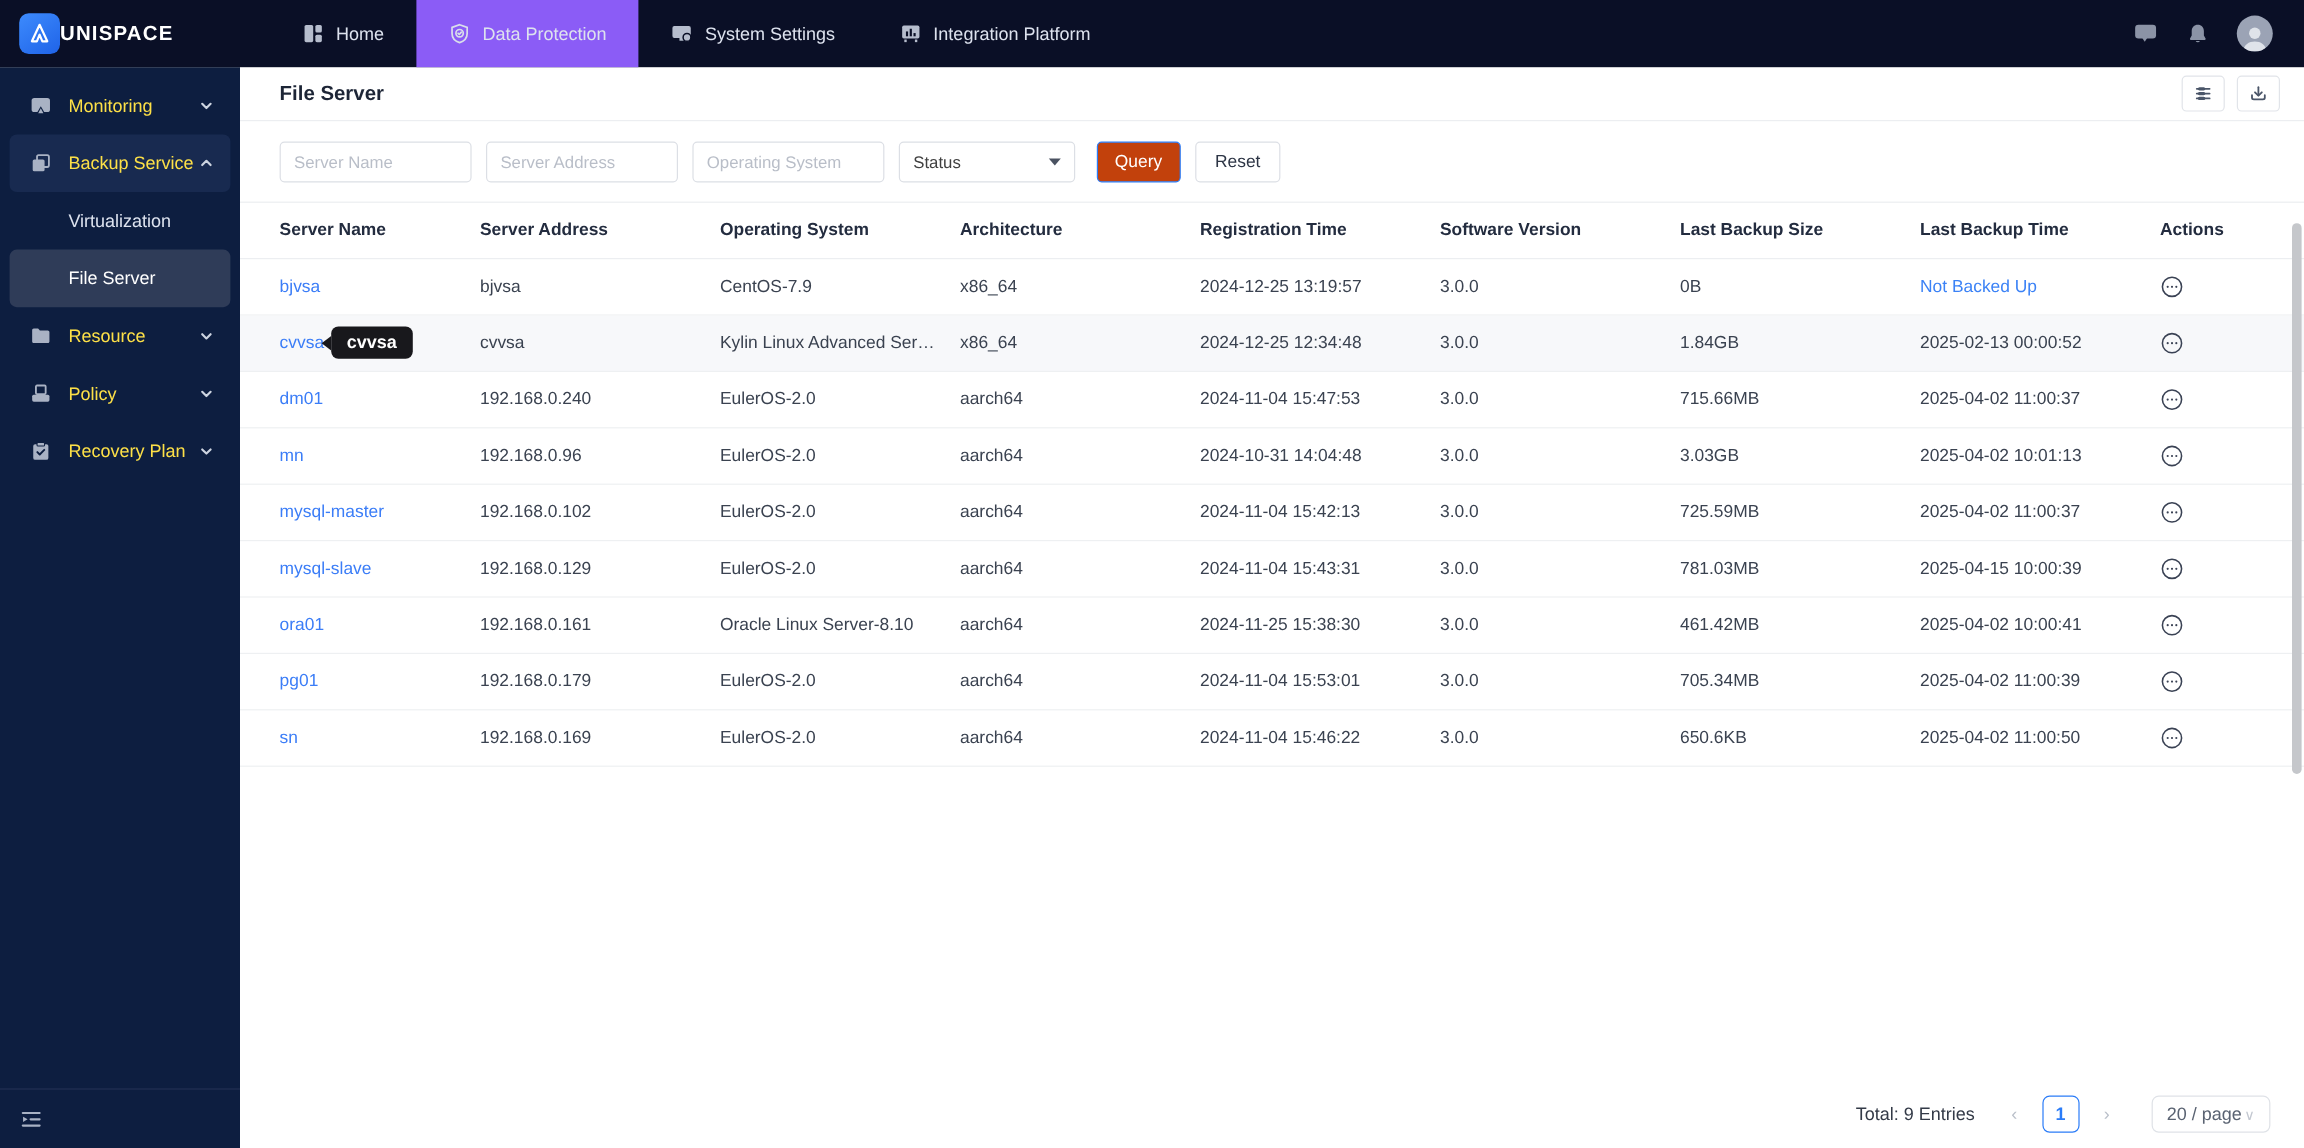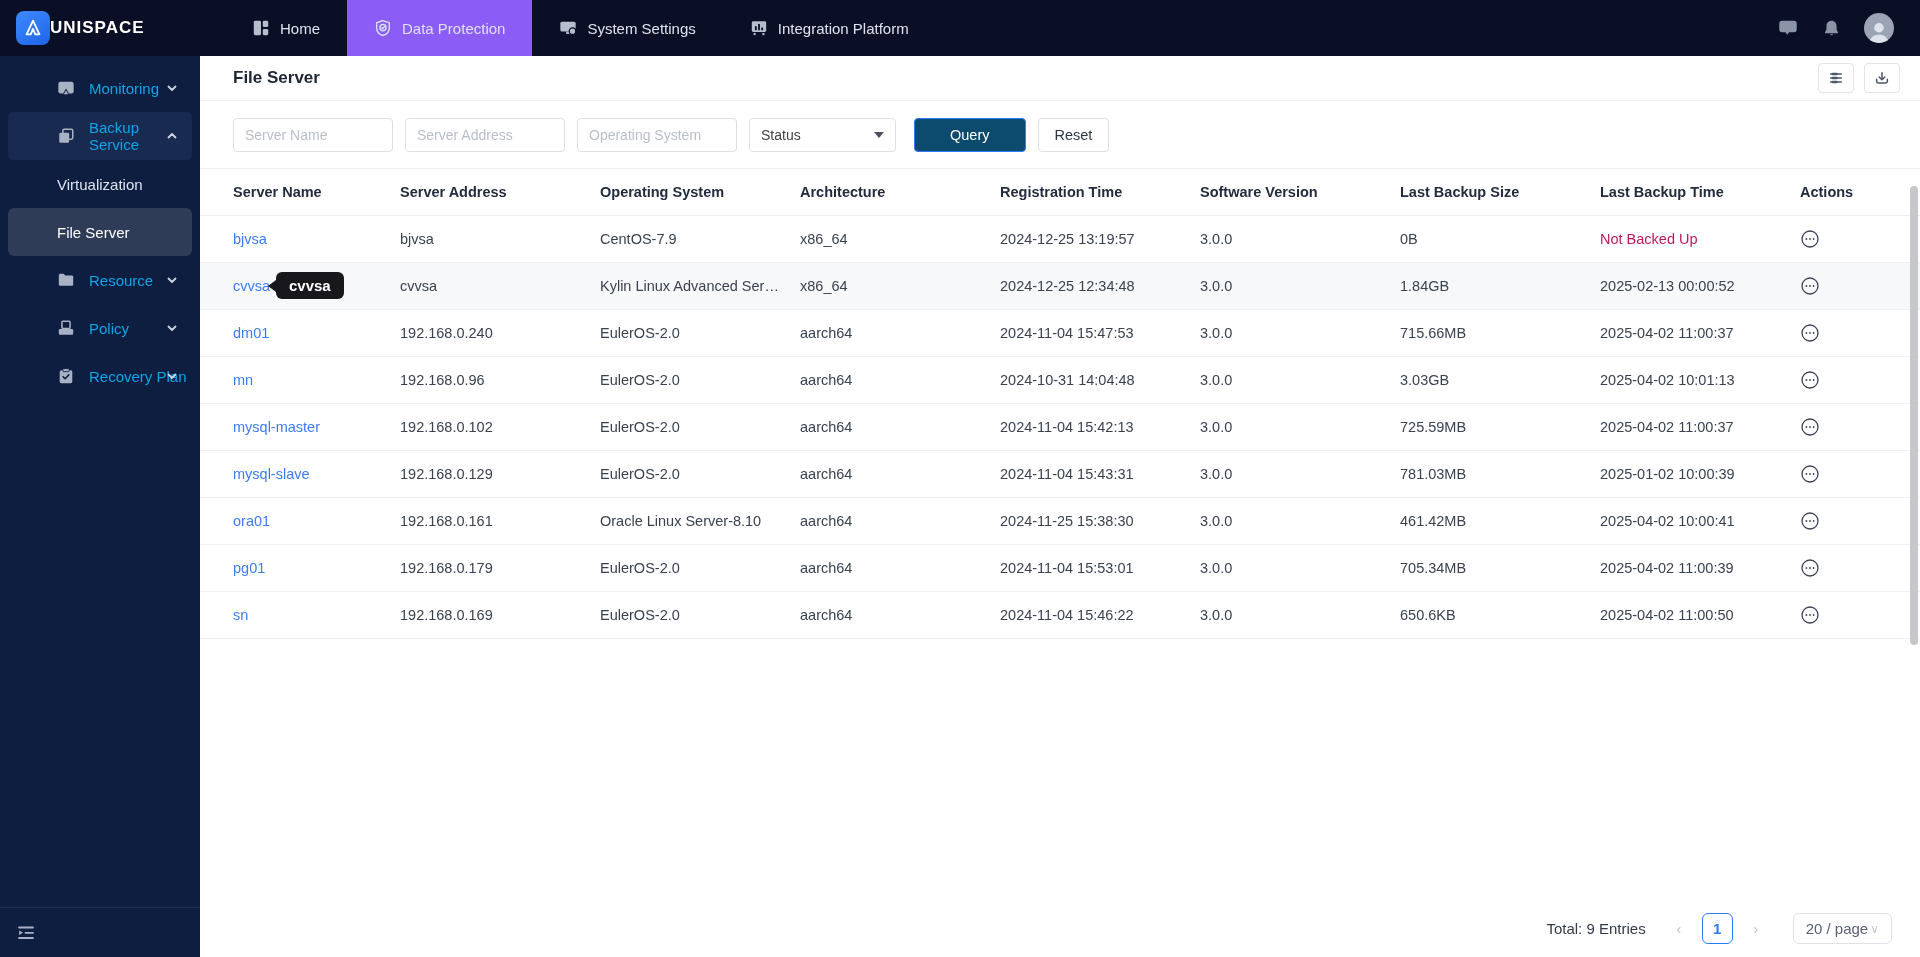--- a/index.html
+++ b/index.html
@@ -14,21 +14,21 @@
   .nav-tab { display:flex; align-items:center; gap:10px; padding:0 27px; color:#dde2ee; font-size:15px; cursor:pointer; }
   .nav-tab .ticon { display:flex; }
   .nav-tab.active { background:#8b5cf6; }
   .topbar-right { margin-left:auto; display:flex; align-items:center; gap:22px; padding-right:26px; }
   .top-icon { display:flex; cursor:pointer; }
   .avatar { width:30px; height:30px; border-radius:50%; background:#9ba3b5; display:flex; align-items:flex-end; justify-content:center; overflow:hidden; cursor:pointer; }
 
   
   .sidebar { position:absolute; left:0; top:56px; width:200px; height:901px; background:#0d1e40; z-index:20; }
   .side-list { padding-top:8px; }
-  .side-item { height:48px; display:flex; align-items:center; color:#0ea5e9; font-size:15px; cursor:pointer; position:relative;padding-left:32px; }
+  .side-item { height:48px; display:flex; align-items:center; color:#fde047; font-size:15px; cursor:pointer; position:relative; }
   .side-item .sicon { width:18px; margin-left:25px; margin-right:14px; display:flex; flex:none; }
   .side-item .chev { position:absolute; right:22px; display:flex; }
   .side-item.group-active { background:#182a50; margin:0 8px; border-radius:6px; width:184px; }
   .side-item.group-active .sicon { margin-left:17px; }
   .side-item.group-active .chev { right:14px; }
   .side-item.sub { padding-left:57px; font-size:15px; color:#dde3ef; }
   .side-item.sub.selected { background:#2f3c58; margin:0 8px; width:184px; border-radius:6px; padding-left:49px; color:#fff; }
   .side-foot { position:absolute; left:0; bottom:0; width:200px; height:50px; border-top:1px solid #223153; display:flex; align-items:center; padding-left:16px; }
 
   
@@ -37,31 +37,31 @@
   .page-title { font-size:17px; font-weight:700; color:#1d2536; }
   .title-actions { display:flex; gap:10px; }
   .icon-btn { width:36px; height:30px; border:1px solid #e1e4e9; border-radius:4px; background:#fff; display:flex; align-items:center; justify-content:center; cursor:pointer; }
 
   .filter-bar { height:67px; display:flex; align-items:center; padding-left:33px; gap:12px; }
   .f-input { width:160px; height:34px; border:1px solid #dcdfe5; border-radius:4px; padding:0 11px; font-size:14px; color:#333; font-family:inherit; outline:none; }
   .f-input::placeholder { color:#b9bec8; }
   .f-select { width:147px; height:34px; border:1px solid #dcdfe5; border-radius:4px; display:flex; align-items:center; justify-content:space-between; padding:0 11px; color:#404040; font-size:14px; cursor:pointer; }
   .caret-down { width:0; height:0; border-left:5px solid transparent; border-right:5px solid transparent; border-top:6px solid #4a5261; }
   .btn { height:34px; border-radius:4px; font-size:14.5px; font-family:inherit; cursor:pointer; }
-  .btn-primary { background:#0c4a6e; border:1px solid #2b7cf8; color:#fff; padding:0 35px; margin-left:6px; }
+  .btn-primary { background:#c2410c; border:1px solid #2b7cf8; color:#fff; padding:0 14px; margin-left:6px; }
   .btn-plain { background:#fff; border:1px solid #dcdfe5; color:#2d3545; padding:0 16px; }
 
   
   table.grid { width:100%; border-collapse:collapse; table-layout:fixed; }
   .grid th { text-align:left; font-size:14.5px; font-weight:700; color:#232c3f; height:47px; border-top:1px solid #eceef1; border-bottom:1px solid #eceef1; padding:0; }
   .grid td { font-size:14.5px; color:#3a4250; height:47px; border-bottom:1px solid #eef0f2; padding:0; white-space:nowrap; overflow:hidden; }
   .grid th:first-child, .grid td:first-child { padding-left:33px; }
   .grid tr.hovered td { background:#f7f8fa; }
   .grid a.srv-link { color:#3b7df7; text-decoration:none; cursor:pointer; }
-  .grid td.warning { color:#be185d; }
+  .grid td.warning { color:#3b82f6; }
   .more-btn { display:inline-flex; cursor:pointer; vertical-align:middle; }
 
   
   .footer { position:absolute; left:0; right:0; bottom:0; height:57px; background:#fff; display:flex; align-items:center; justify-content:flex-end; padding-right:28px; gap:14px; }
   .total-text { font-size:15px; color:#333a47; margin-right:10px; }
   .pg-arrow { color:#b9bfc9; font-size:15px; cursor:pointer; width:18px; text-align:center; user-select:none; }
   .pg-page { width:31px; height:31px; border:1px solid #2b7cf8; border-radius:6px; color:#2b7cf8; font-weight:700; font-size:15px; display:flex; align-items:center; justify-content:center; cursor:pointer; }
   .pg-size { height:31px; border:1px solid #dfe2e7; border-radius:6px; display:flex; align-items:center; gap:2px; padding:0 12px; font-size:15px; color:#5a6372; cursor:pointer; margin-left:14px; }
   .pg-size .chev-dn { color:#c3c8d1; font-size:12px; }
 
@@ -397,21 +397,21 @@
             </span></td>
         </tr>
         <tr>
           <td><a class="srv-link">mysql-slave</a></td>
           <td>192.168.0.129</td>
           <td>EulerOS-2.0</td>
           <td>aarch64</td>
           <td>2024-11-04 15:43:31</td>
           <td>3.0.0</td>
           <td>781.03MB</td>
-          <td>2025-01-02 10:00:39</td>
+          <td>2025-04-15 10:00:39</td>
           <td><span class="more-btn">
               <svg width="20" height="20" viewBox="0 0 20 20" fill="none" stroke="#3a4254" stroke-width="1.3">
                 <circle cx="10" cy="10" r="8"></circle>
                 <circle cx="6.4" cy="10" r="0.9" fill="#3a4254" stroke="none"></circle>
                 <circle cx="10" cy="10" r="0.9" fill="#3a4254" stroke="none"></circle>
                 <circle cx="13.6" cy="10" r="0.9" fill="#3a4254" stroke="none"></circle>
               </svg>
             </span></td>
         </tr>
         <tr>

